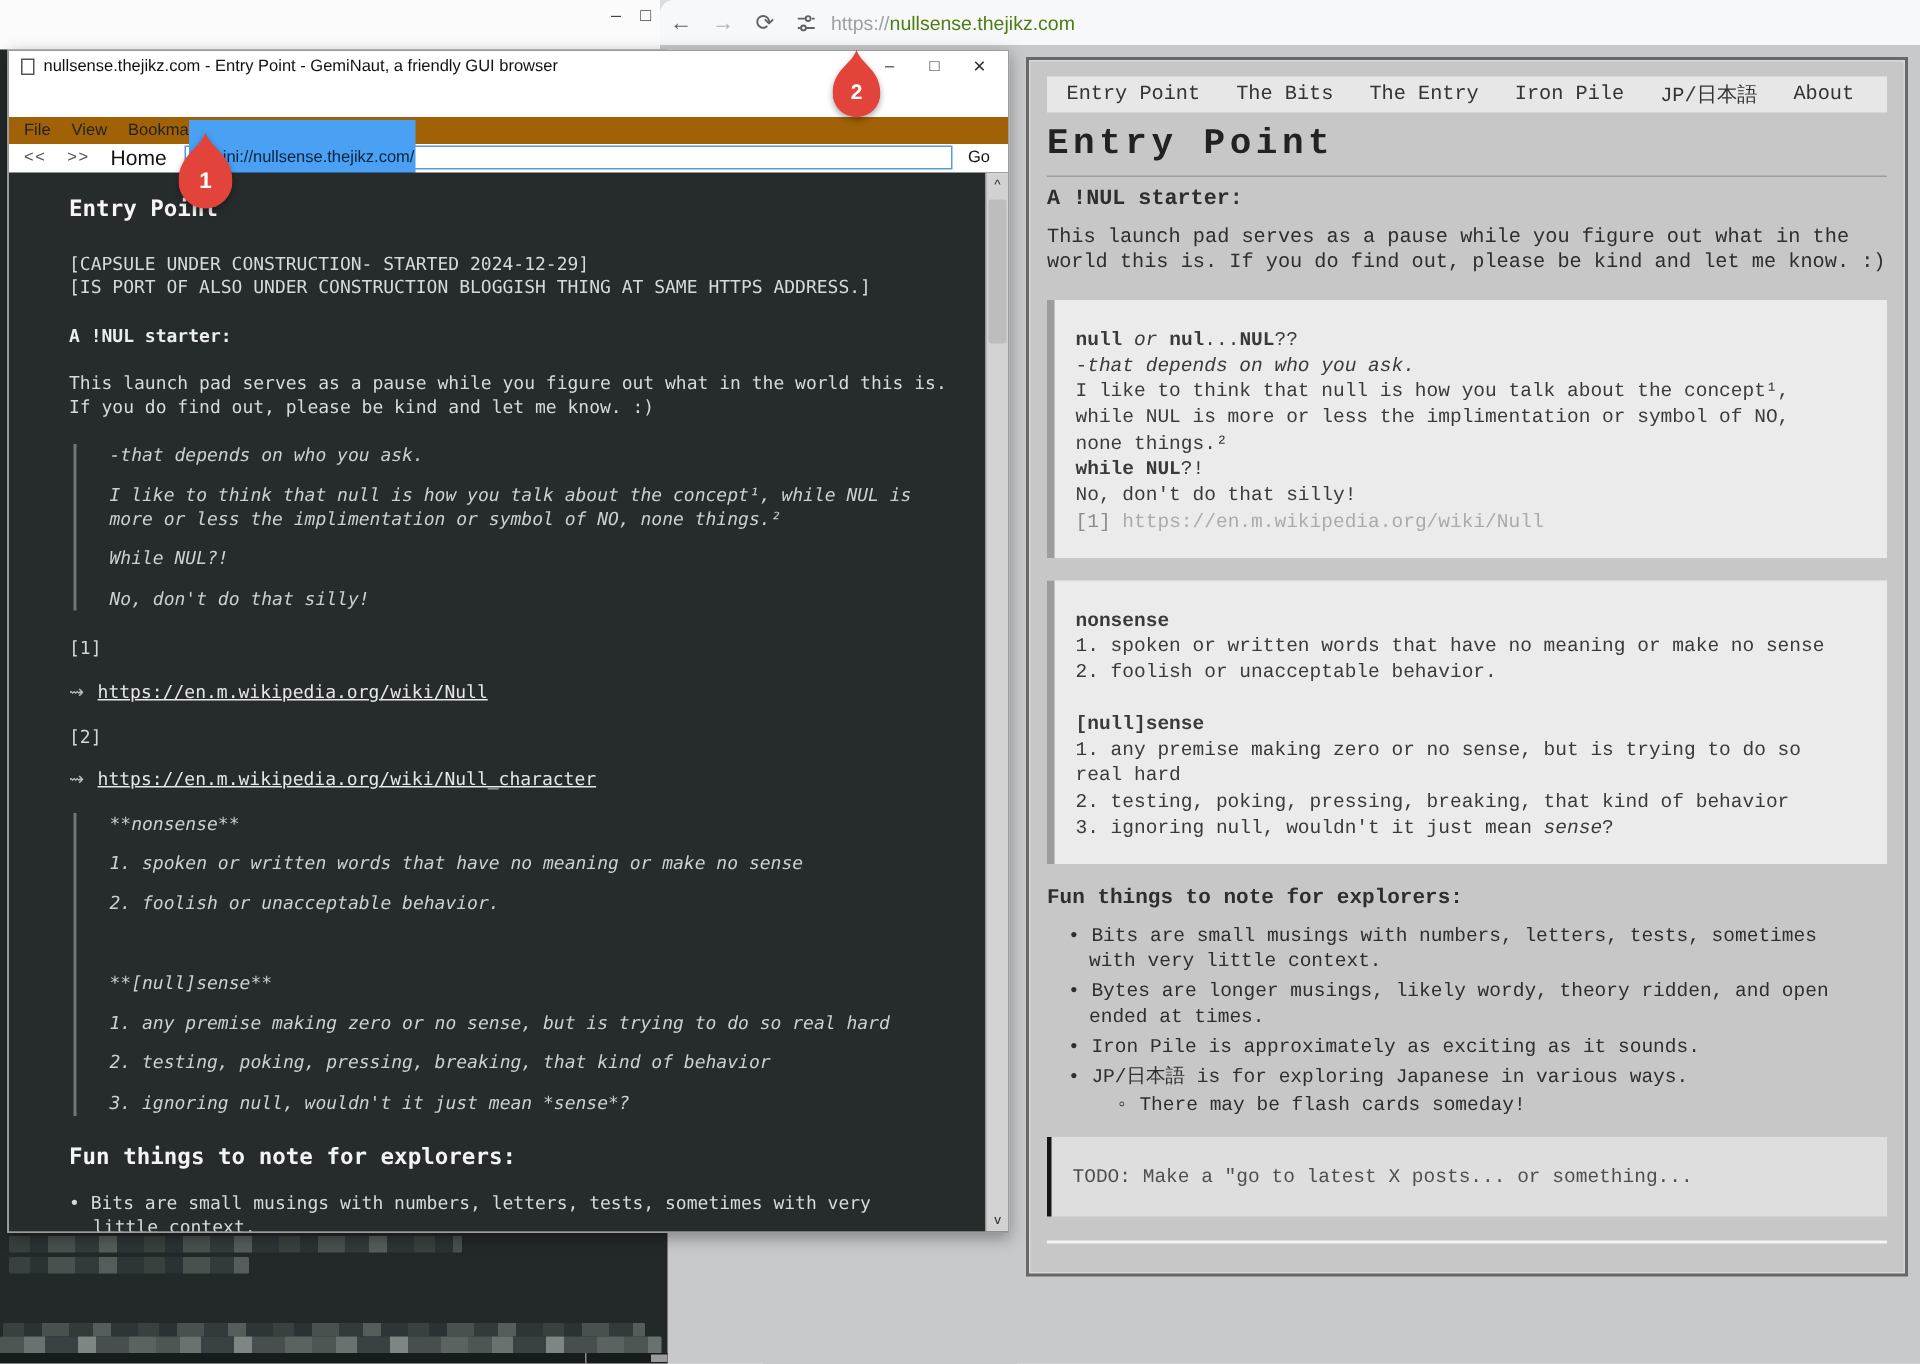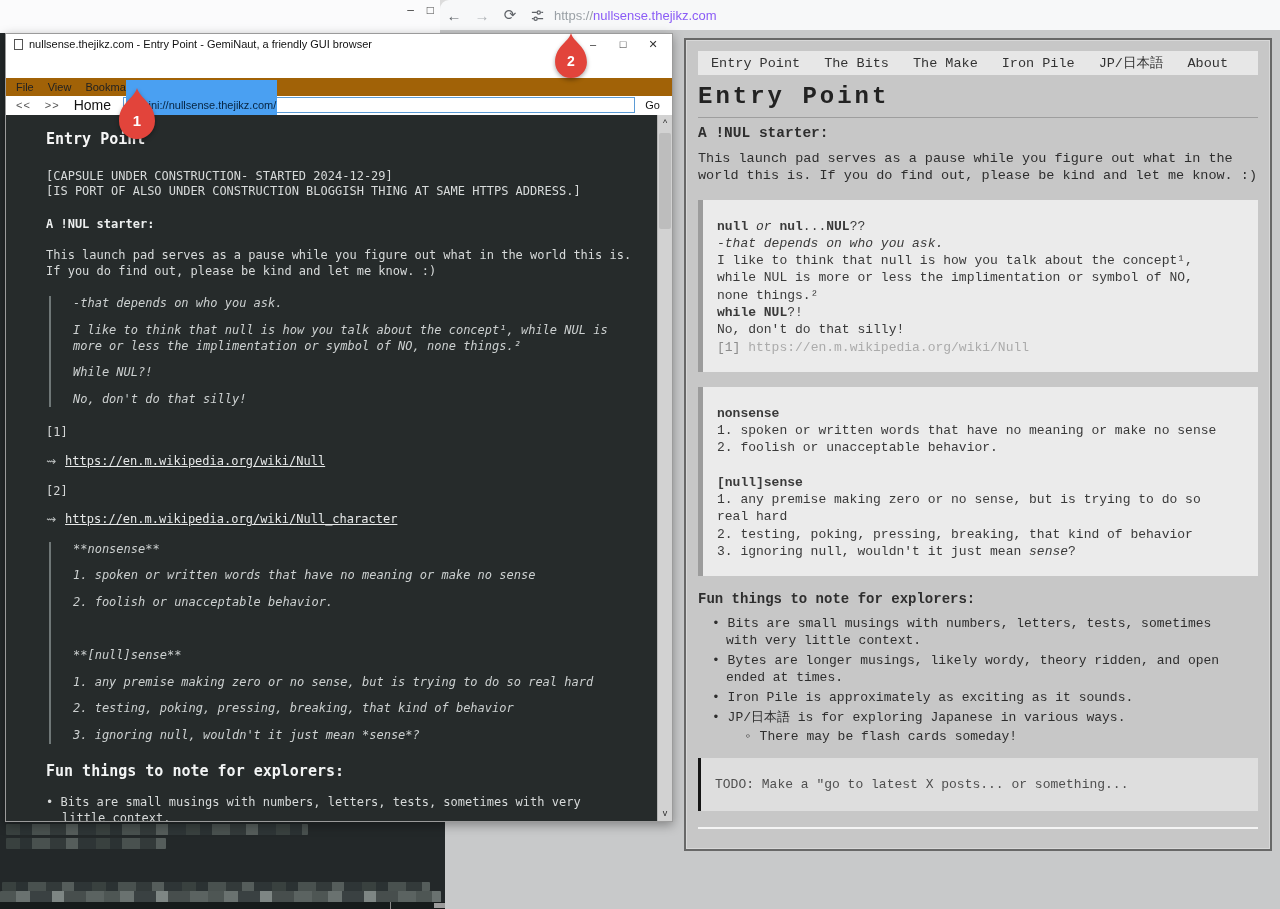--- a/index.html
+++ b/index.html
@@ -14,21 +14,21 @@
   #bg-topleft .winglyph { position:absolute; top:3px; font-size:12px; color:#454545; }
 
   
   #chrome { position:absolute; left:440px; top:0; width:840px; height:909px; z-index:0; }
   #chrome-toolbar { position:absolute; left:0; top:0; width:840px; height:30px; background:#f7f8f9;
                     border-top-left-radius:9px; display:flex; align-items:center; }
   .chrome-icon { width:28px; text-align:center; font-size:15px; color:#5f6368; cursor:pointer; }
   .chrome-icon.disabled { color:#aeb2b6; }
   #site-info { width:26px; display:flex; justify-content:center; align-items:center; }
   #chrome-url { font-size:13px; margin-left:4px; white-space:nowrap; }
-  #chrome-url .scheme { color:#9aa0a6; } #chrome-url .host { color:#8b5cf6; }
+  #chrome-url .scheme { color:#9aa0a6; } #chrome-url .host { color:#4d7c0f; }
   #chrome-page { position:absolute; left:0; top:30px; width:840px; height:879px; background:#c8c9ca; }
 
   
   #page-frame { position:absolute; left:684px; top:38px; width:588px; height:813px;
                 background:#c7c7c7; border:2px solid #686868;
                 box-shadow: inset 0 0 0 1px #d8d8d8; padding:11px 12px 0 12px;
                 font-family:"Liberation Mono", monospace; color:#2e2e2e; overflow:hidden; }
   #web-nav { background:#e7e7e7; height:24px; display:flex; align-items:center; gap:24px;
              padding:0 13px; font-size:13.5px; color:#333; margin-bottom:8px; white-space:nowrap; }
   #web-nav span { cursor:pointer; }
@@ -138,21 +138,21 @@
         <span class="scheme">https://</span><span class="host">nullsense.thejikz.com</span>
       </div>
     </div>
     <div id="chrome-page"></div>
   </div>
 
   <div id="page-frame">
     <div id="web-nav">
         <span>Entry Point</span>
         <span>The Bits</span>
-        <span>The Make</span>
+        <span>The Entry</span>
         <span>Iron Pile</span>
         <span>JP/日本語</span>
         <span>About</span>
       </div>
     <div id="web-title">Entry Point</div>
     <div id="web-starter-heading">A !NUL starter:</div>
     <div id="web-intro">This launch pad serves as a pause while you figure out what in the world this is. If you do find out, please be kind and let me know. :)</div>
     <div class="web-card">
         <div><span class="b">null</span><span> </span><span class="i">or</span><span> </span><span class="b">nul</span><span>...</span><span class="b">NUL</span><span>??</span></div>
         <div><span class="i">-that depends on who you ask.</span></div>

